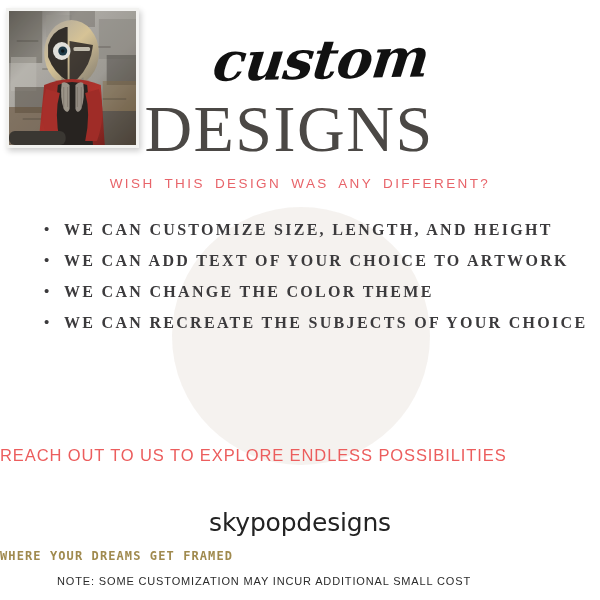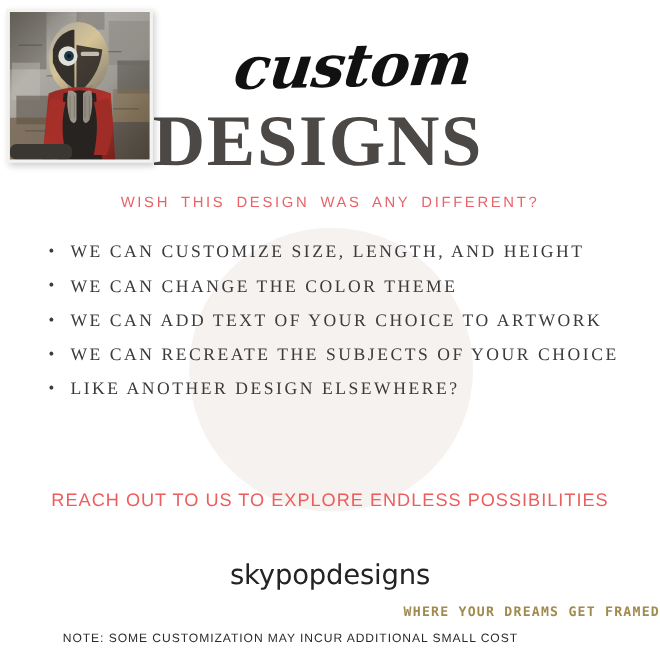--- a/index.html
+++ b/index.html
@@ -85,21 +85,21 @@
     transform-origin: center center;
   }
   .designs-word {
     position: absolute;
     left: 0;
     top: 94px;
     width: 532px;
     padding-left: 46px;
     box-sizing: border-box;
     font-family: "Liberation Serif", "DejaVu Serif", serif;
-    font-weight: 700;
+    font-weight: 400;
     font-size: 66px;
     line-height: 70px;
     letter-spacing: 1.5px;
     color: #4b4845;
   }
 
   
   .tagline-red {
     position: absolute;
     left: 0;
@@ -125,21 +125,21 @@
     margin: 0;
     padding: 0;
     list-style: none;
   }
   .feature-item {
     display: block;
     position: relative;
     height: 31px;
     line-height: 31px;
     font-family: "Liberation Serif", "DejaVu Serif", serif;
-    font-weight: 400;
+    font-weight: 700;
     font-size: 16px;
     letter-spacing: 2.3px;
     color: #3b3a3c;
     padding-left: 20px;
     white-space: nowrap;
   }
   .feature-item.has-bullet::before {
     content: "\2022";
     position: absolute;
     left: 0;
@@ -150,21 +150,21 @@
   .feature-item.continuation {
     padding-left: 26px;
   }
 
   
   .cta-red {
     position: absolute;
     left: 0;
     top: 446px;
     width: 600px;
-    text-align: center;
+    text-align: left;
     font-family: "Liberation Sans", sans-serif;
     font-size: 16.5px;
     font-weight: 400;
     letter-spacing: 0.9px;
     color: #ec5d5d;
     z-index: 2;
   }
 
   
   .brand-name {
@@ -178,21 +178,21 @@
     font-weight: 400;
     letter-spacing: -0.2px;
     color: #232323;
     z-index: 2;
   }
   .brand-slogan {
     position: absolute;
     left: 0;
     top: 549px;
     width: 600px;
-    text-align: right;
+    text-align: left;
     font-family: "DejaVu Sans Mono", "Liberation Mono", monospace;
     font-size: 12px;
     font-weight: 700;
     letter-spacing: 1.1px;
     color: #a08a4e;
     z-index: 2;
   }
   .footnote {
     position: absolute;
     left: 0;
@@ -285,24 +285,23 @@
 
   <div class="headline-wrap">
     <div class="script-word">custom</div>
     <div class="designs-word">DESIGNS</div>
   </div>
 
   <div class="tagline-red">WISH  THIS  DESIGN  WAS ANY DIFFERENT?</div>
 
   <ul class="feature-list">
     <li class="feature-item has-bullet">WE CAN CUSTOMIZE SIZE, LENGTH, AND HEIGHT</li>
+    <li class="feature-item has-bullet">WE CAN ADD TEXT OF YOUR CHOICE TO ARTWORK</li>
     <li class="feature-item has-bullet">WE CAN CHANGE THE COLOR THEME</li>
-    <li class="feature-item has-bullet">WE CAN ADD TEXT OF YOUR CHOICE TO ARTWORK</li>
     <li class="feature-item has-bullet">WE CAN RECREATE THE SUBJECTS OF YOUR CHOICE</li>
-    <li class="feature-item has-bullet">LIKE ANOTHER DESIGN ELSEWHERE?</li>
   </ul>
 
   <div class="cta-red">REACH OUT TO US TO EXPLORE ENDLESS POSSIBILITIES</div>
 
   <div class="brand-name">skypopdesigns</div>
   <div class="brand-slogan">WHERE YOUR DREAMS GET FRAMED</div>
   <div class="footnote">NOTE: SOME CUSTOMIZATION MAY INCUR ADDITIONAL SMALL COST</div>
 
 </div>
 

